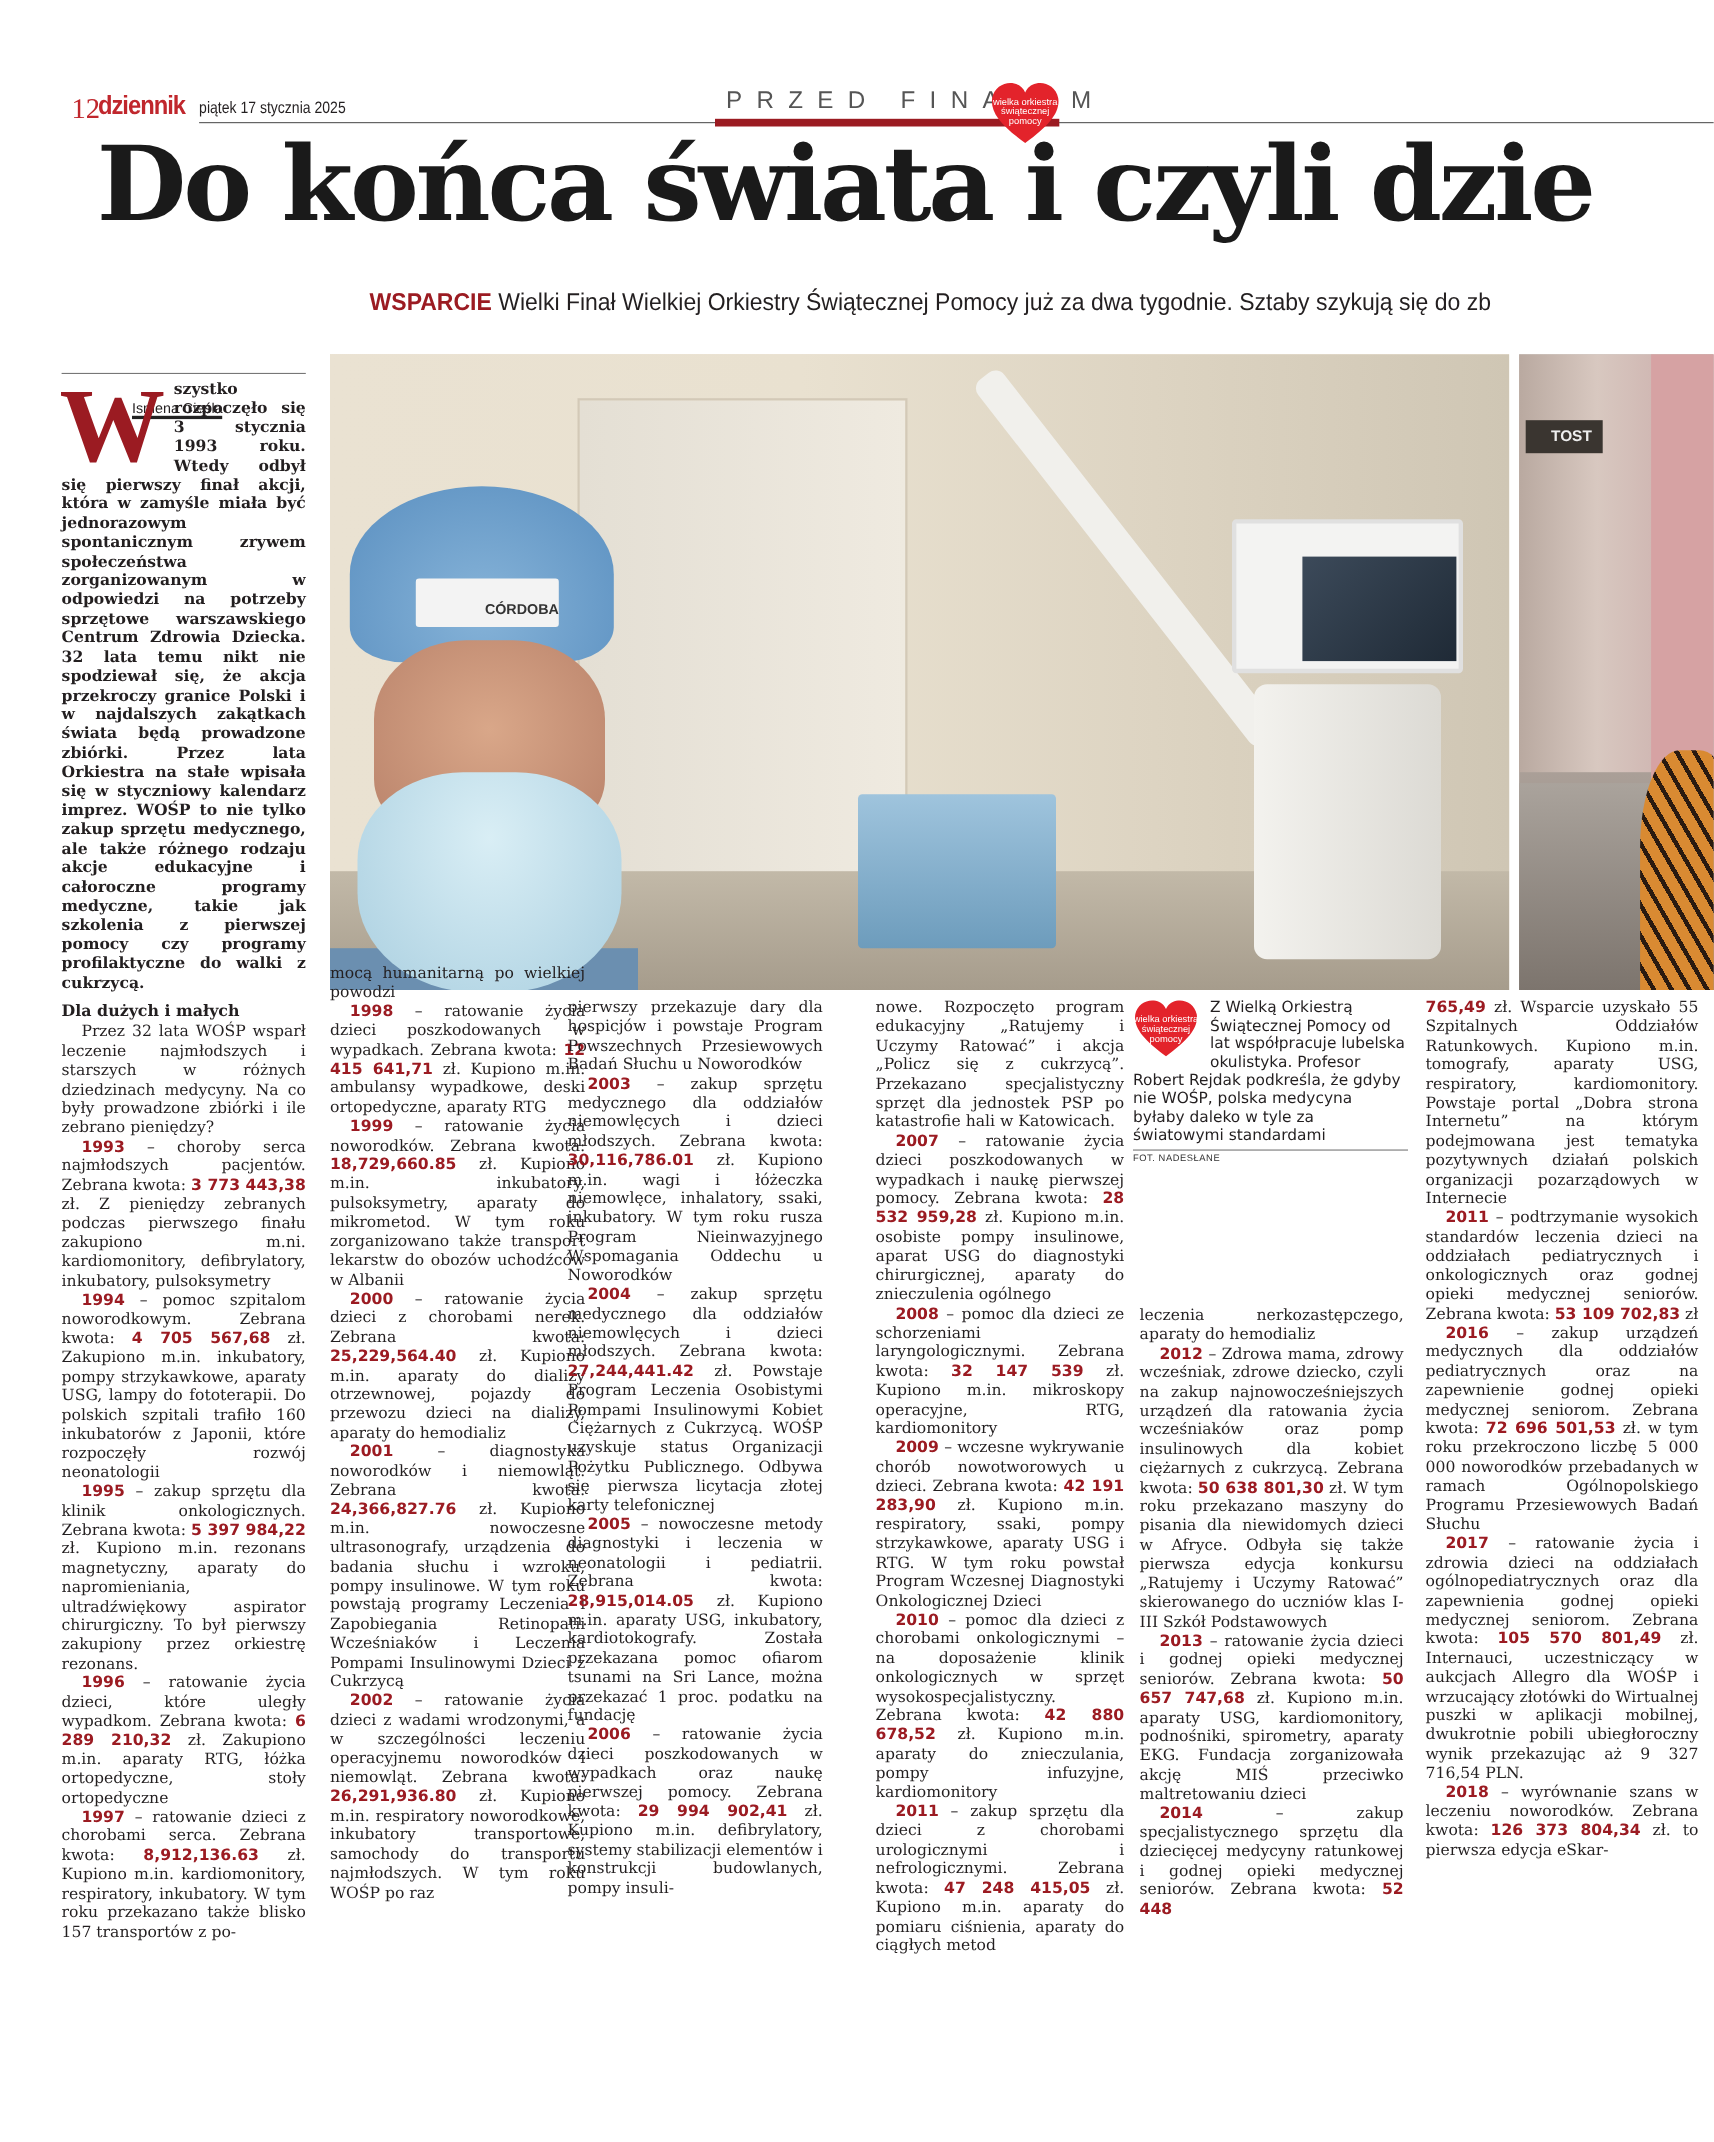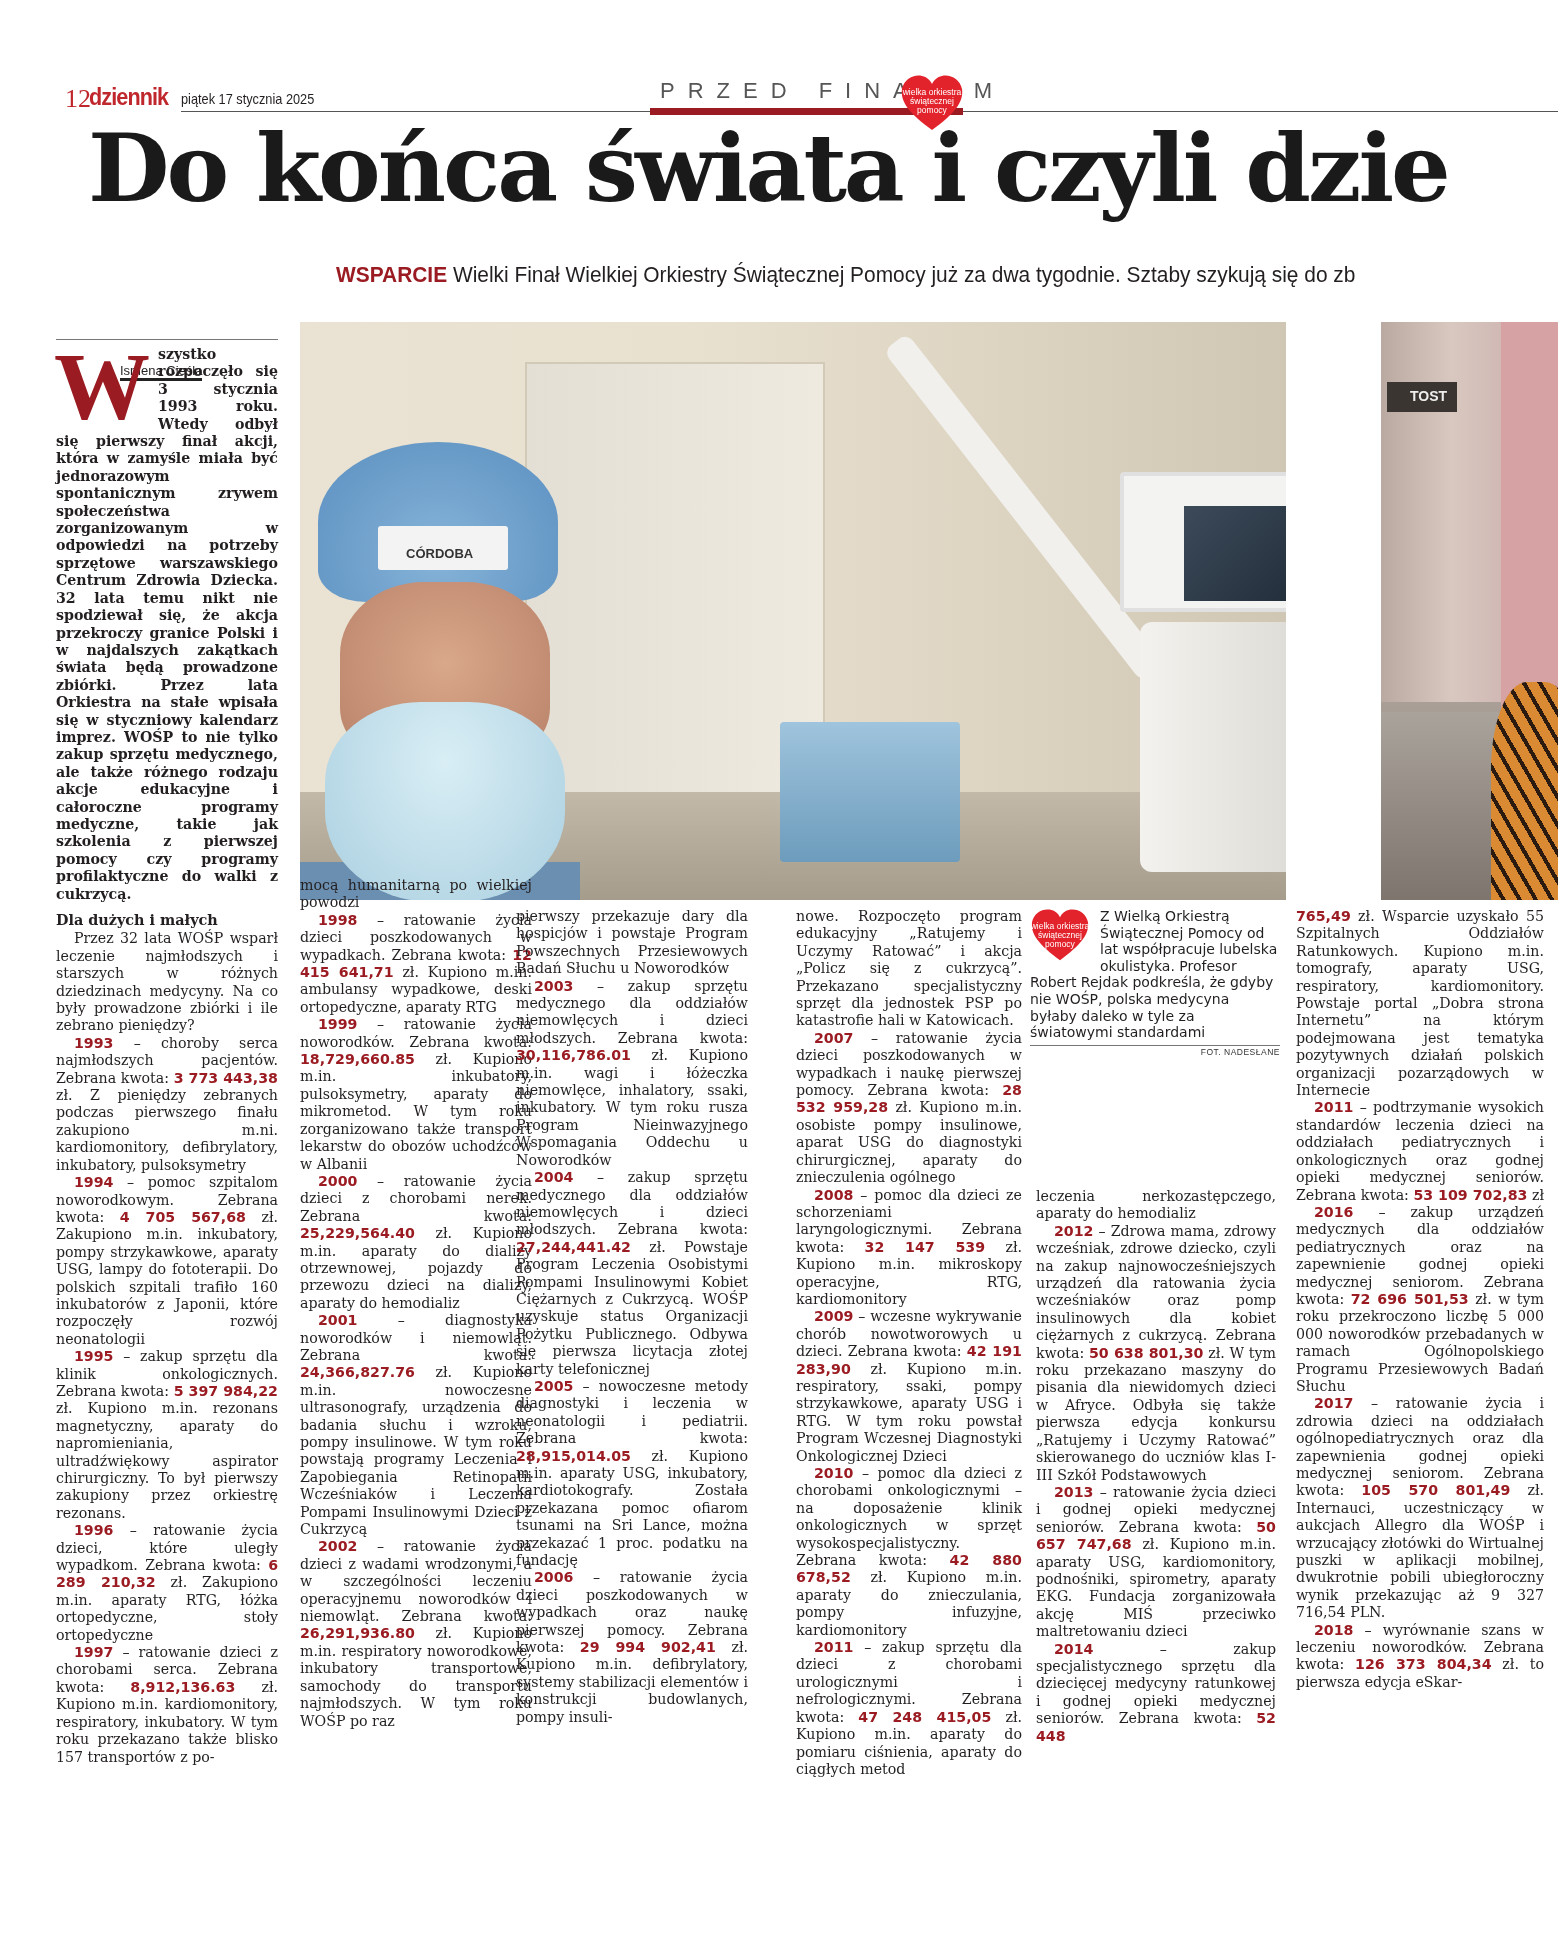--- a/index.html
+++ b/index.html
@@ -31,21 +31,21 @@
   .col p { text-indent: 18px; }
   .col p.noindent { text-indent: 0; }
   .yr { font-family: "DejaVu Sans", sans-serif; font-weight: bold; color: #9b1b22; }
   .amt { font-family: "DejaVu Sans", sans-serif; font-weight: bold; color: #9b1b22; }
   .subhead { font-family: "DejaVu Serif", serif; font-weight: bold; font-size: 14.4px; margin: 8px 0 2px 0; text-indent: 0 !important; }
 
   .dropcap { float: left; font-family: "Liberation Serif", serif; font-size: 96px; line-height: 78px; color: #9b1b22; margin: 2px 8px 0 -2px; height: 82px; }
   .intro { font-weight: bold; font-size: 14.2px; }
   .intro p { text-indent: 0; }
 
-  .photo-main { position: absolute; left: 300px; top: 322px; width: 986px; height: 578px; overflow: hidden; background: linear-gradient(180deg, #e7ddcc 0%, #d9ccb5 55%, #c9bfae 100%); }
+  .photo-main { position: absolute; left: 300px; top: 322px; width: 1072px; height: 578px; overflow: hidden; background: linear-gradient(180deg, #e7ddcc 0%, #d9ccb5 55%, #c9bfae 100%); text-align: right; }
   .photo-main .wall { position: absolute; left: 0; top: 0; width: 100%; height: 100%; background: linear-gradient(90deg, #eae2d2 0%, #e9e1d0 40%, #ddd4c2 70%, #cfc6b4 100%); }
   .photo-main .door { position: absolute; left: 225px; top: 40px; width: 300px; height: 440px; background: linear-gradient(90deg, #e4dfd4, #efeae0); border: 2px solid #d3c9b7; }
   .photo-main .floor { position: absolute; left: 0; top: 470px; width: 100%; height: 108px; background: linear-gradient(180deg, #c2b9a8, #a69c8c); }
   .photo-main .monitor { position: absolute; left: 820px; top: 150px; width: 210px; height: 140px; background: #f3f3f2; border: 4px solid #e0e0e0; border-radius: 4px; }
   .photo-main .monitor .screen { position: absolute; left: 60px; top: 30px; width: 140px; height: 95px; background: linear-gradient(135deg, #3c4a5a, #1f2a36); }
   .photo-main .arm { position: absolute; left: 580px; top: 20px; width: 30px; height: 420px; background: #f1f0ec; transform: rotate(-38deg); transform-origin: top; border-radius: 10px; }
   .photo-main .column { position: absolute; left: 840px; top: 300px; width: 170px; height: 250px; background: linear-gradient(90deg, #f3f2ee, #dcdad4); border-radius: 12px; }
   .photo-main .cart { position: absolute; left: 480px; top: 400px; width: 180px; height: 140px; background: linear-gradient(180deg, #9fc4dd, #6d9cbc); border-radius: 4px; }
   .photo-main .person { position: absolute; left: 0; top: 40px; width: 280px; height: 540px; }
   .photo-main .cap { position: absolute; left: 18px; top: 80px; width: 240px; height: 160px; background: radial-gradient(ellipse at 50% 70%, #86b3d8, #5a8fc0); border-radius: 50% 50% 20% 20%; }
@@ -58,21 +58,21 @@
   .photo-side .bldg { position: absolute; left: 0; top: 0; width: 100%; height: 380px; background: linear-gradient(90deg, #b9a9a0, #d8c8c0 40%, #c8a7a6 100%); }
   .photo-side .pink { position: absolute; left: 120px; top: 0; width: 57px; height: 390px; background: #d6a2a3; }
   .photo-side .street { position: absolute; left: 0; top: 390px; width: 100%; height: 190px; background: linear-gradient(180deg, #aaa39c, #7c746d); }
   .photo-side .tiger { position: absolute; left: 110px; top: 360px; width: 90px; height: 220px; background: repeating-linear-gradient(60deg, #d98a32 0 10px, #2a1a10 10px 14px); border-radius: 40% 40% 0 0; }
   .photo-side .sign { position: absolute; left: 6px; top: 60px; width: 70px; height: 30px; background: #3a3530; color: #eee; font-family: "Liberation Sans", sans-serif; font-size: 14px; font-weight: bold; padding: 6px 0 0 23px; }
 
   .caption-box { position: absolute; left: 1030px; top: 908px; width: 250px; }
   .caption-box .heart { position: relative; float: left; width: 60px; height: 54px; margin: 0 10px 0 0; }
   .caption-text { font-family: "DejaVu Sans", sans-serif; font-size: 14px; line-height: 16.6px; color: #231f20; }
   .caption-rule { clear: both; height: 1px; background: #777; margin-top: 4px; }
-  .photo-credit { text-align: right; font-family: "Liberation Sans", sans-serif; font-size: 8.5px; letter-spacing: 0.5px; color: #333; margin-top: 1px; }
+  .photo-credit { text-align: left; font-family: "Liberation Sans", sans-serif; font-size: 8.5px; letter-spacing: 0.5px; color: #333; margin-top: 1px; }
 </style>
 </head>
 <body>
 
 <div class="header">
   <span class="page-num">12</span>
   <span class="brand">dziennik</span>
   <span class="date">piątek 17 stycznia 2025</span>
   <div class="header-rule"></div>
   <span class="section-label">PRZED FINAŁEM</span>

